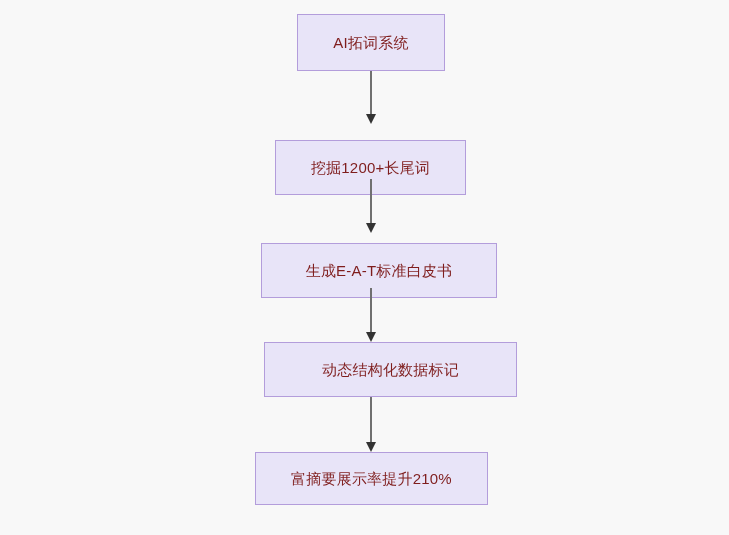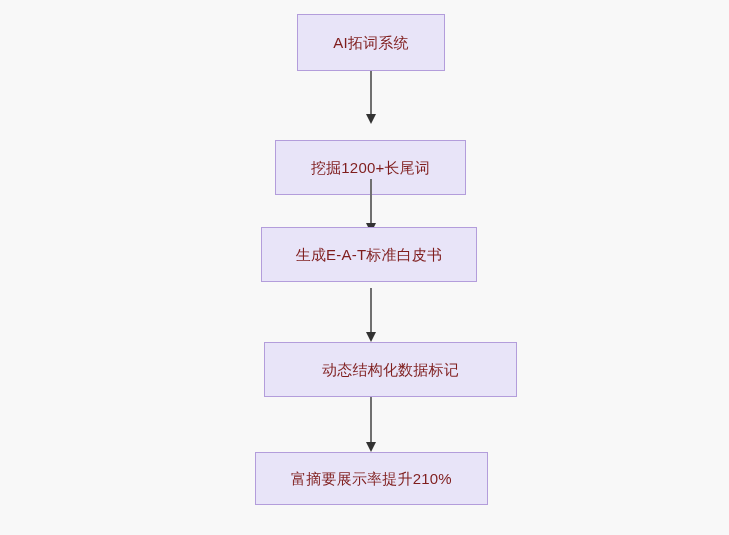--- a/index.html
+++ b/index.html
@@ -65,21 +65,21 @@
 
   <div class="node" style="left:275px; top:124px; width:191px; height:55px;margin-top:16px;">
     <span class="node-label">挖掘1200+长尾词</span>
   </div>
 
   <svg class="edge" style="left:361px; top:179px; width:20px; height:54px;" viewBox="0 0 20 54">
     <line class="edge-line" x1="10" y1="0" x2="10" y2="45"></line>
     <polygon class="edge-head" points="5,44 15,44 10,54"></polygon>
   </svg>
 
-  <div class="node" style="left:261px; top:227px; width:216px; height:55px;">
+  <div class="node" style="left:261px; top:243px; width:236px; height:55px;">
     <span class="node-label">生成E-A-T标准白皮书</span>
   </div>
 
   <svg class="edge" style="left:361px; top:288px; width:20px; height:54px;" viewBox="0 0 20 54">
     <line class="edge-line" x1="10" y1="0" x2="10" y2="45"></line>
     <polygon class="edge-head" points="5,44 15,44 10,54"></polygon>
   </svg>
 
   <div class="node" style="left:264px; top:342px; width:253px; height:55px;">
     <span class="node-label">动态结构化数据标记</span>

